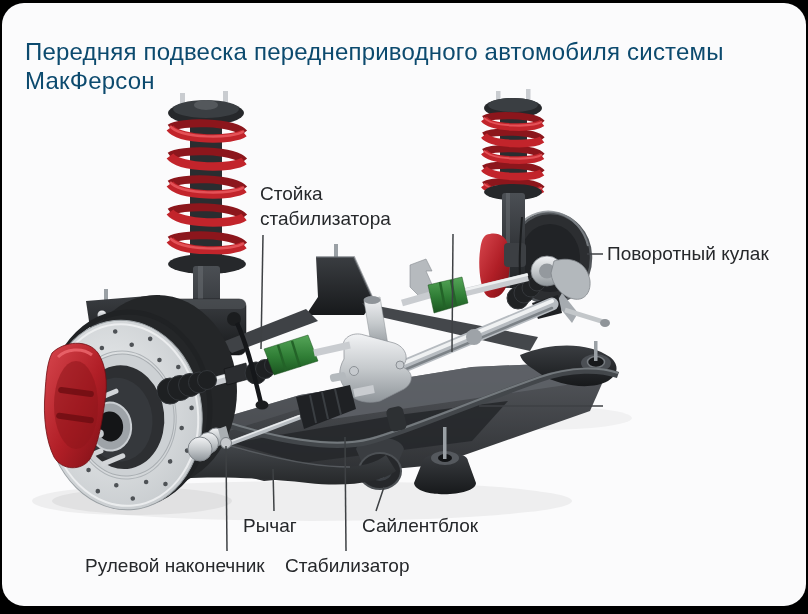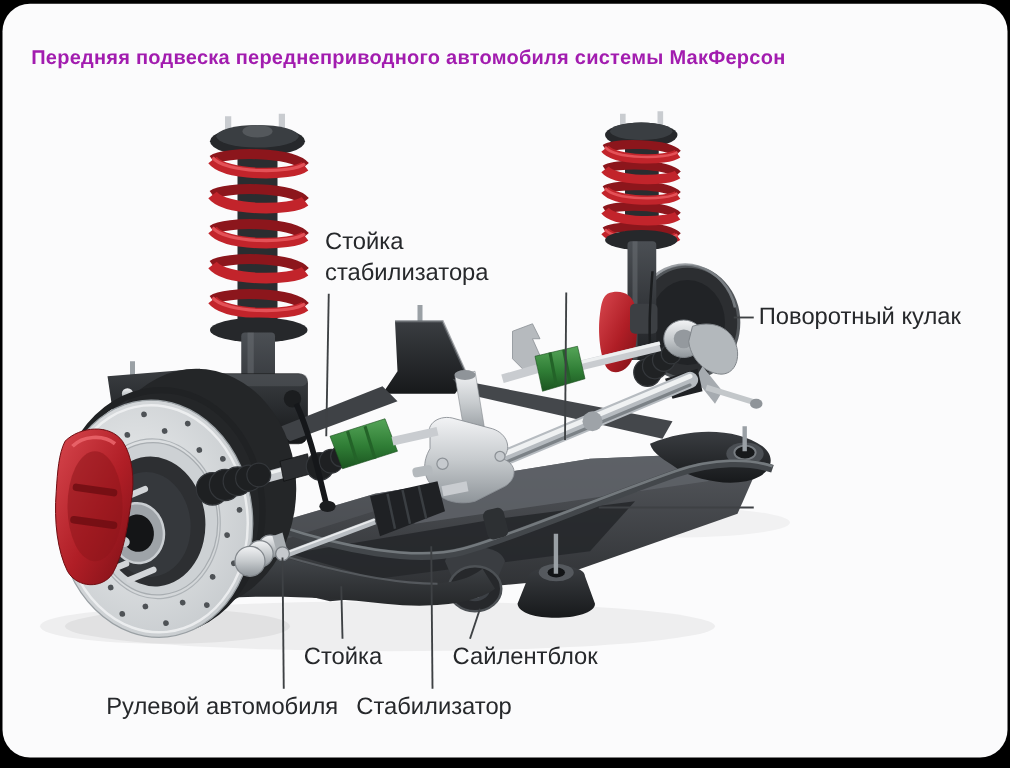--- a/index.html
+++ b/index.html
@@ -7,21 +7,21 @@
     width:808px;height:614px;position:relative;
     background:#000;overflow:hidden;
     font-family:"Liberation Sans", sans-serif;
   }
   .card{
     position:absolute;left:2px;top:3px;width:804px;height:603px;
     background:#fbfbfc;border-radius:22px;overflow:hidden;
   }
   .page-title{
     position:absolute;left:23px;top:18px;width:760px;
-    font-size:16px;line-height:29px;font-weight:700;color:#a21caf;
+    font-size:24px;line-height:29px;font-weight:400;color:#0c4a6e;
     letter-spacing:.2px;
   }
   .diagram{position:absolute;left:0;top:0;width:808px;height:614px;}
   .lbl{
     position:absolute;font-size:19px;line-height:25px;color:#26282b;
     white-space:nowrap;
   }
   .lbl--wrap{white-space:normal;}
   #lbl-stabilizer-link{left:246px;top:178px;width:150px;margin-left:12px;}
   #lbl-steering-rack{left:425px;top:178px;width:92px;}
@@ -332,18 +332,18 @@
       <line x1="382" y1="484" x2="374" y2="508"></line>
       <line x1="224" y1="443" x2="225" y2="548"></line>
       <line x1="343" y1="434" x2="344" y2="548"></line>
     </g>
   </svg>
 
   <h1 class="page-title">Передняя подвеска переднеприводного автомобиля системы МакФерсон</h1>
 
   <div class="lbl lbl--wrap" id="lbl-stabilizer-link">Стойка стабилизатора</div>
   <div class="lbl" id="lbl-steering-knuckle">Поворотный кулак</div>
-  <div class="lbl" id="lbl-control-arm">Стойка</div>
+  <div class="lbl" id="lbl-control-arm">Рычаг</div>
   <div class="lbl" id="lbl-silent-block">Сайлентблок</div>
-  <div class="lbl" id="lbl-tie-rod-end">Рулевой автомобиля</div>
+  <div class="lbl" id="lbl-tie-rod-end">Рулевой наконечник</div>
   <div class="lbl" id="lbl-stabilizer">Стабилизатор</div>
 
 </div>
 
 </body></html>

